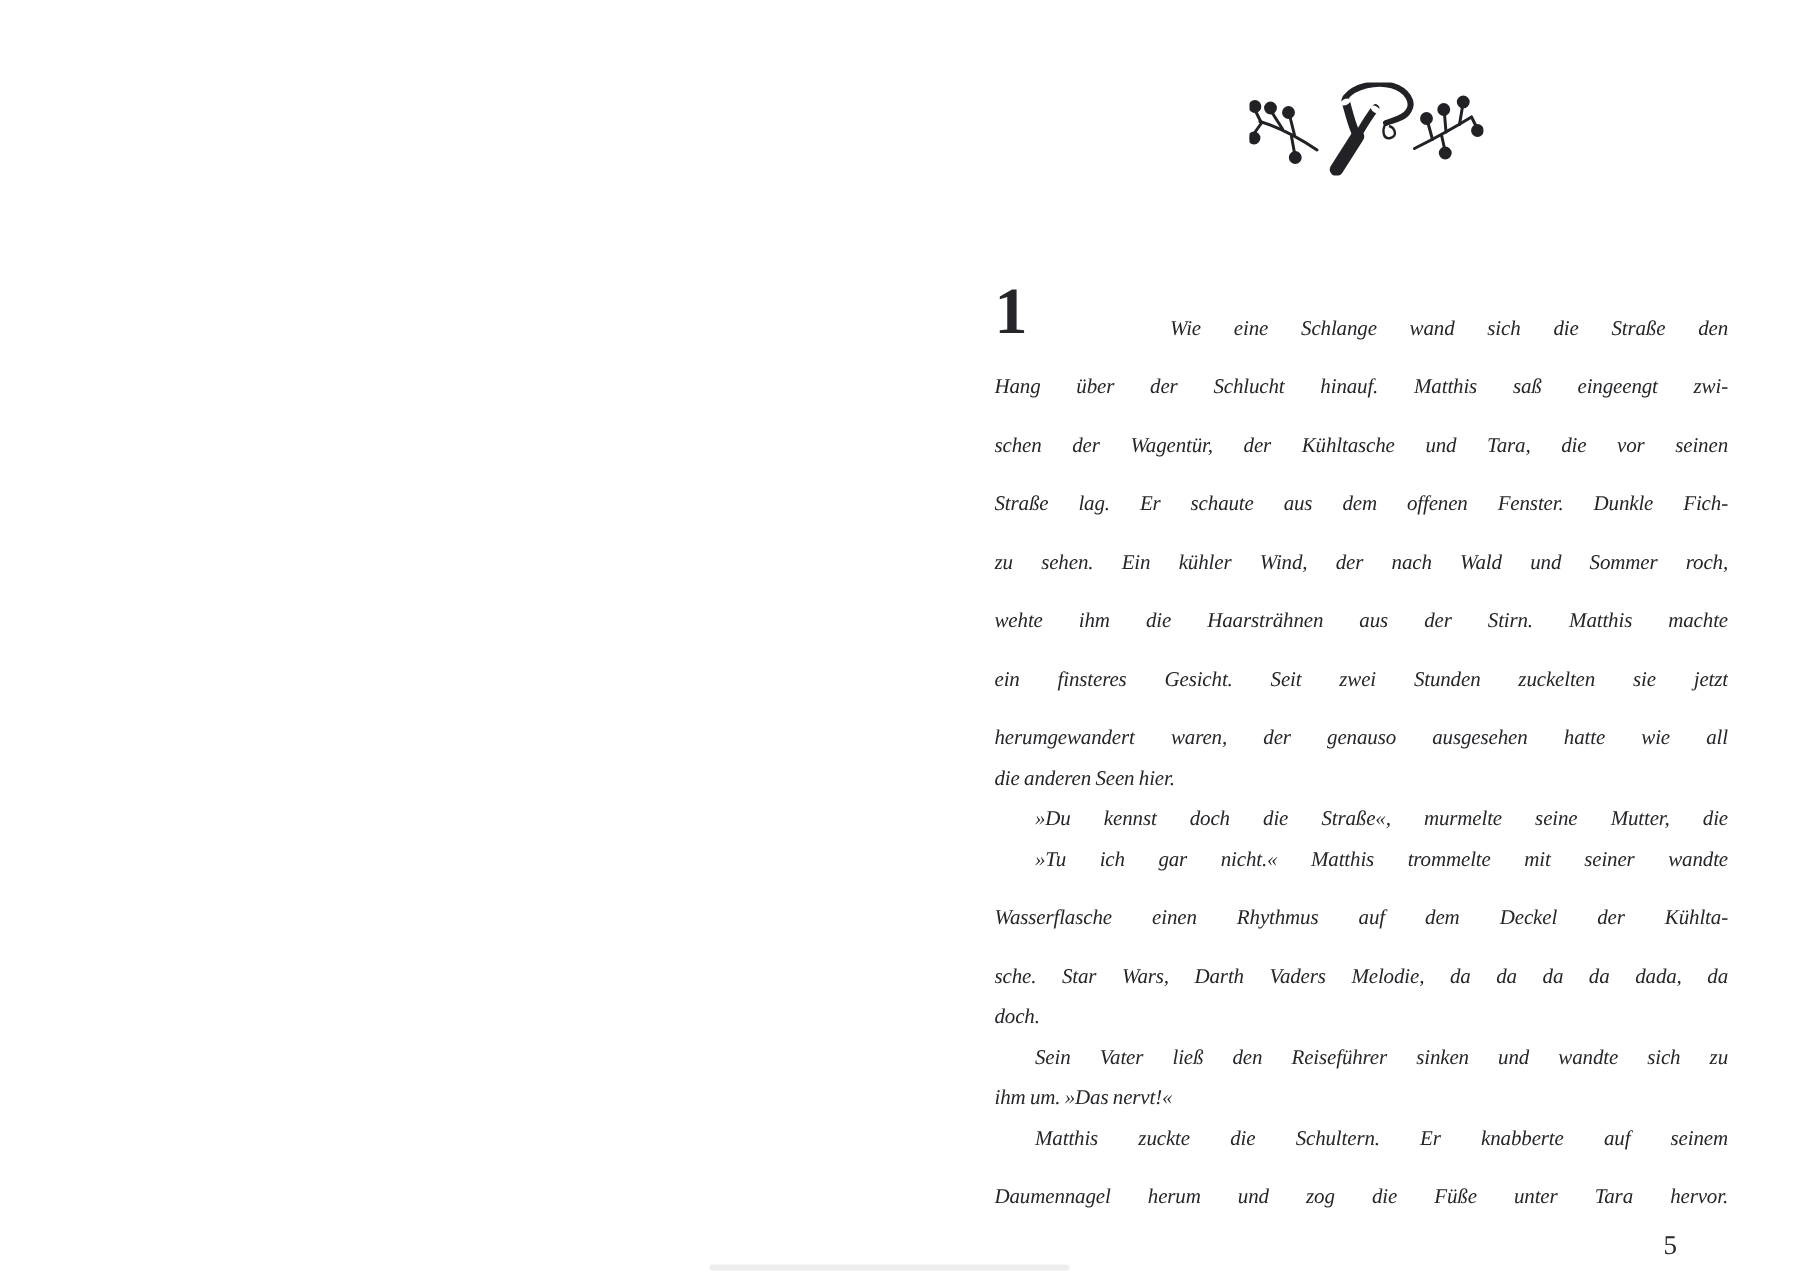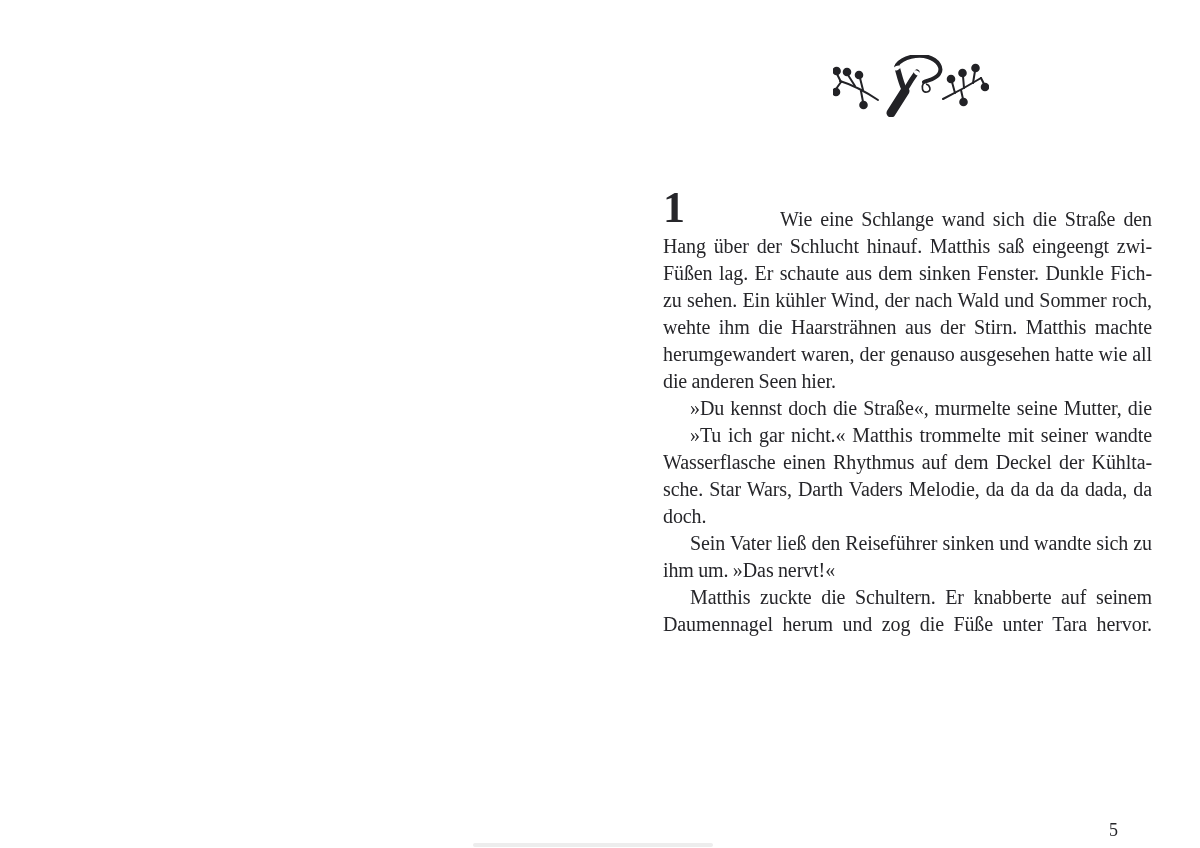--- a/index.html
+++ b/index.html
@@ -49,28 +49,29 @@
   }
   .text-block {
     position: absolute;
     left: 0;
     top: 206px;
     width: 489px;
   }
   .line {
     height: 27px;
     line-height: 27px;
-    font-size: 20px;
+    font-size: 14px;
     letter-spacing: -0.1px;
     word-spacing: -0.5px;
     white-space: normal;
     overflow: hidden;
     text-align: justify;
+    font-style: italic;
   }
-  .align-justify { text-align-last: justify; }
+  .align-justify { text-align-last: justify; margin-top: 12px; }
   .align-left { text-align: center; text-align-last: left; }
   .align-indent-left { text-align: left; text-align-last: left; padding-left: 27px; }
   .align-indent-justify { text-align-last: justify; padding-left: 27px; }
   .align-chapter-first { text-align-last: justify; padding-left: 117px; }
   .page-number {
     position: absolute;
     left: 446px;
     top: 818px;
     font-size: 18px;
     line-height: 24px;
@@ -134,23 +135,25 @@
         <ellipse cx="64" cy="13" rx="3.4" ry="2.1" fill="#ffffff" transform="rotate(-25 64 13)"></ellipse>
         <ellipse cx="84" cy="18" rx="3.4" ry="2.1" fill="#ffffff" transform="rotate(35 84 18)"></ellipse>
       </svg>
     </div>
 
     <div class="chapter-number">1</div>
 
     <div class="text-block">
         <div class="line align-chapter-first">Wie eine Schlange wand sich die Straße den</div>
         <div class="line align-justify">Hang über der Schlucht hinauf. Matthis saß eingeengt zwi-</div>
-        <div class="line align-justify">Füßen lag. Er schaute aus dem sinken Fenster. Dunkle Fich-</div>
+        <div class="line align-justify">schen der Wagentür, der Kühltasche und Tara, die vor seinen</div>
+        <div class="line align-justify">Straße lag. Er schaute aus dem offenen Fenster. Dunkle Fich-</div>
         <div class="line align-justify">zu sehen. Ein kühler Wind, der nach Wald und Sommer roch,</div>
         <div class="line align-justify">wehte ihm die Haarsträhnen aus der Stirn. Matthis machte</div>
+        <div class="line align-justify">ein finsteres Gesicht. Seit zwei Stunden zuckelten sie jetzt</div>
         <div class="line align-justify">herumgewandert waren, der genauso ausgesehen hatte wie all</div>
         <div class="line align-left">die anderen Seen hier.</div>
         <div class="line align-indent-justify">»Du kennst doch die Straße«, murmelte seine Mutter, die</div>
         <div class="line align-indent-justify">»Tu ich gar nicht.« Matthis trommelte mit seiner wandte</div>
         <div class="line align-justify">Wasserflasche einen Rhythmus auf dem Deckel der Kühlta-</div>
         <div class="line align-justify">sche. Star Wars, Darth Vaders Melodie, da da da da dada, da</div>
         <div class="line align-left">doch.</div>
         <div class="line align-indent-justify">Sein Vater ließ den Reiseführer sinken und wandte sich zu</div>
         <div class="line align-left">ihm um. »Das nervt!«</div>
         <div class="line align-indent-justify">Matthis zuckte die Schultern. Er knabberte auf seinem</div>

